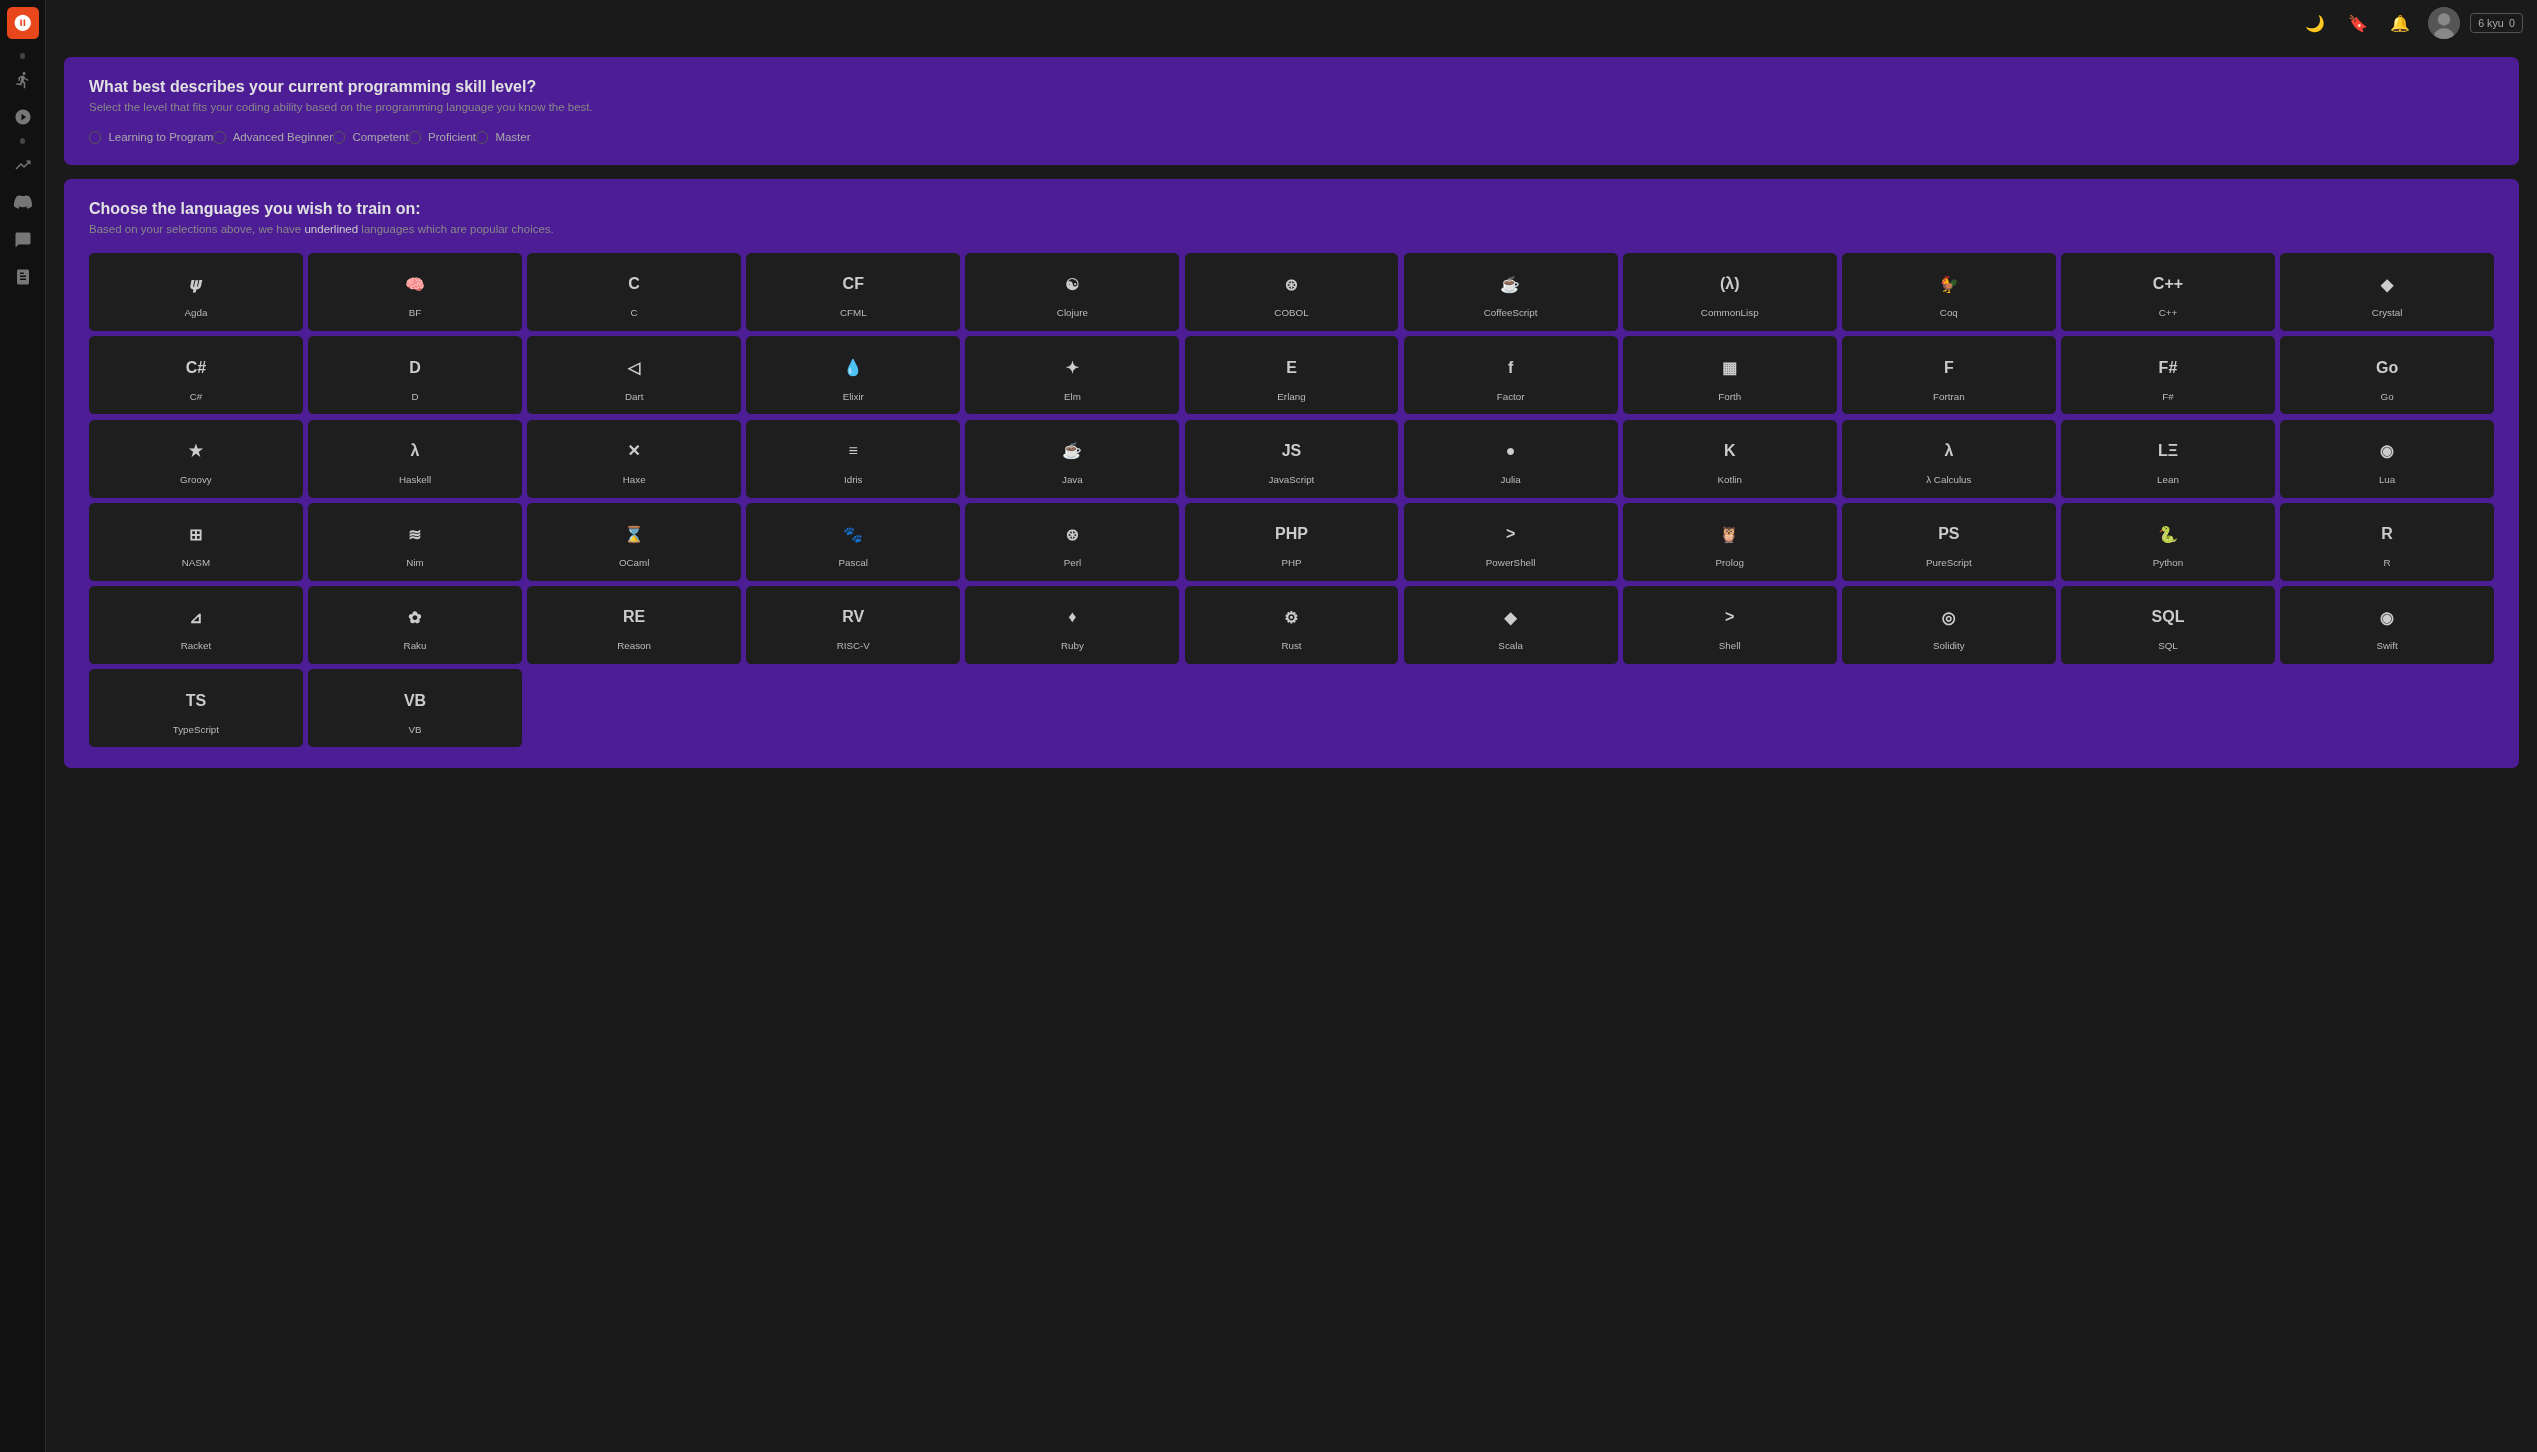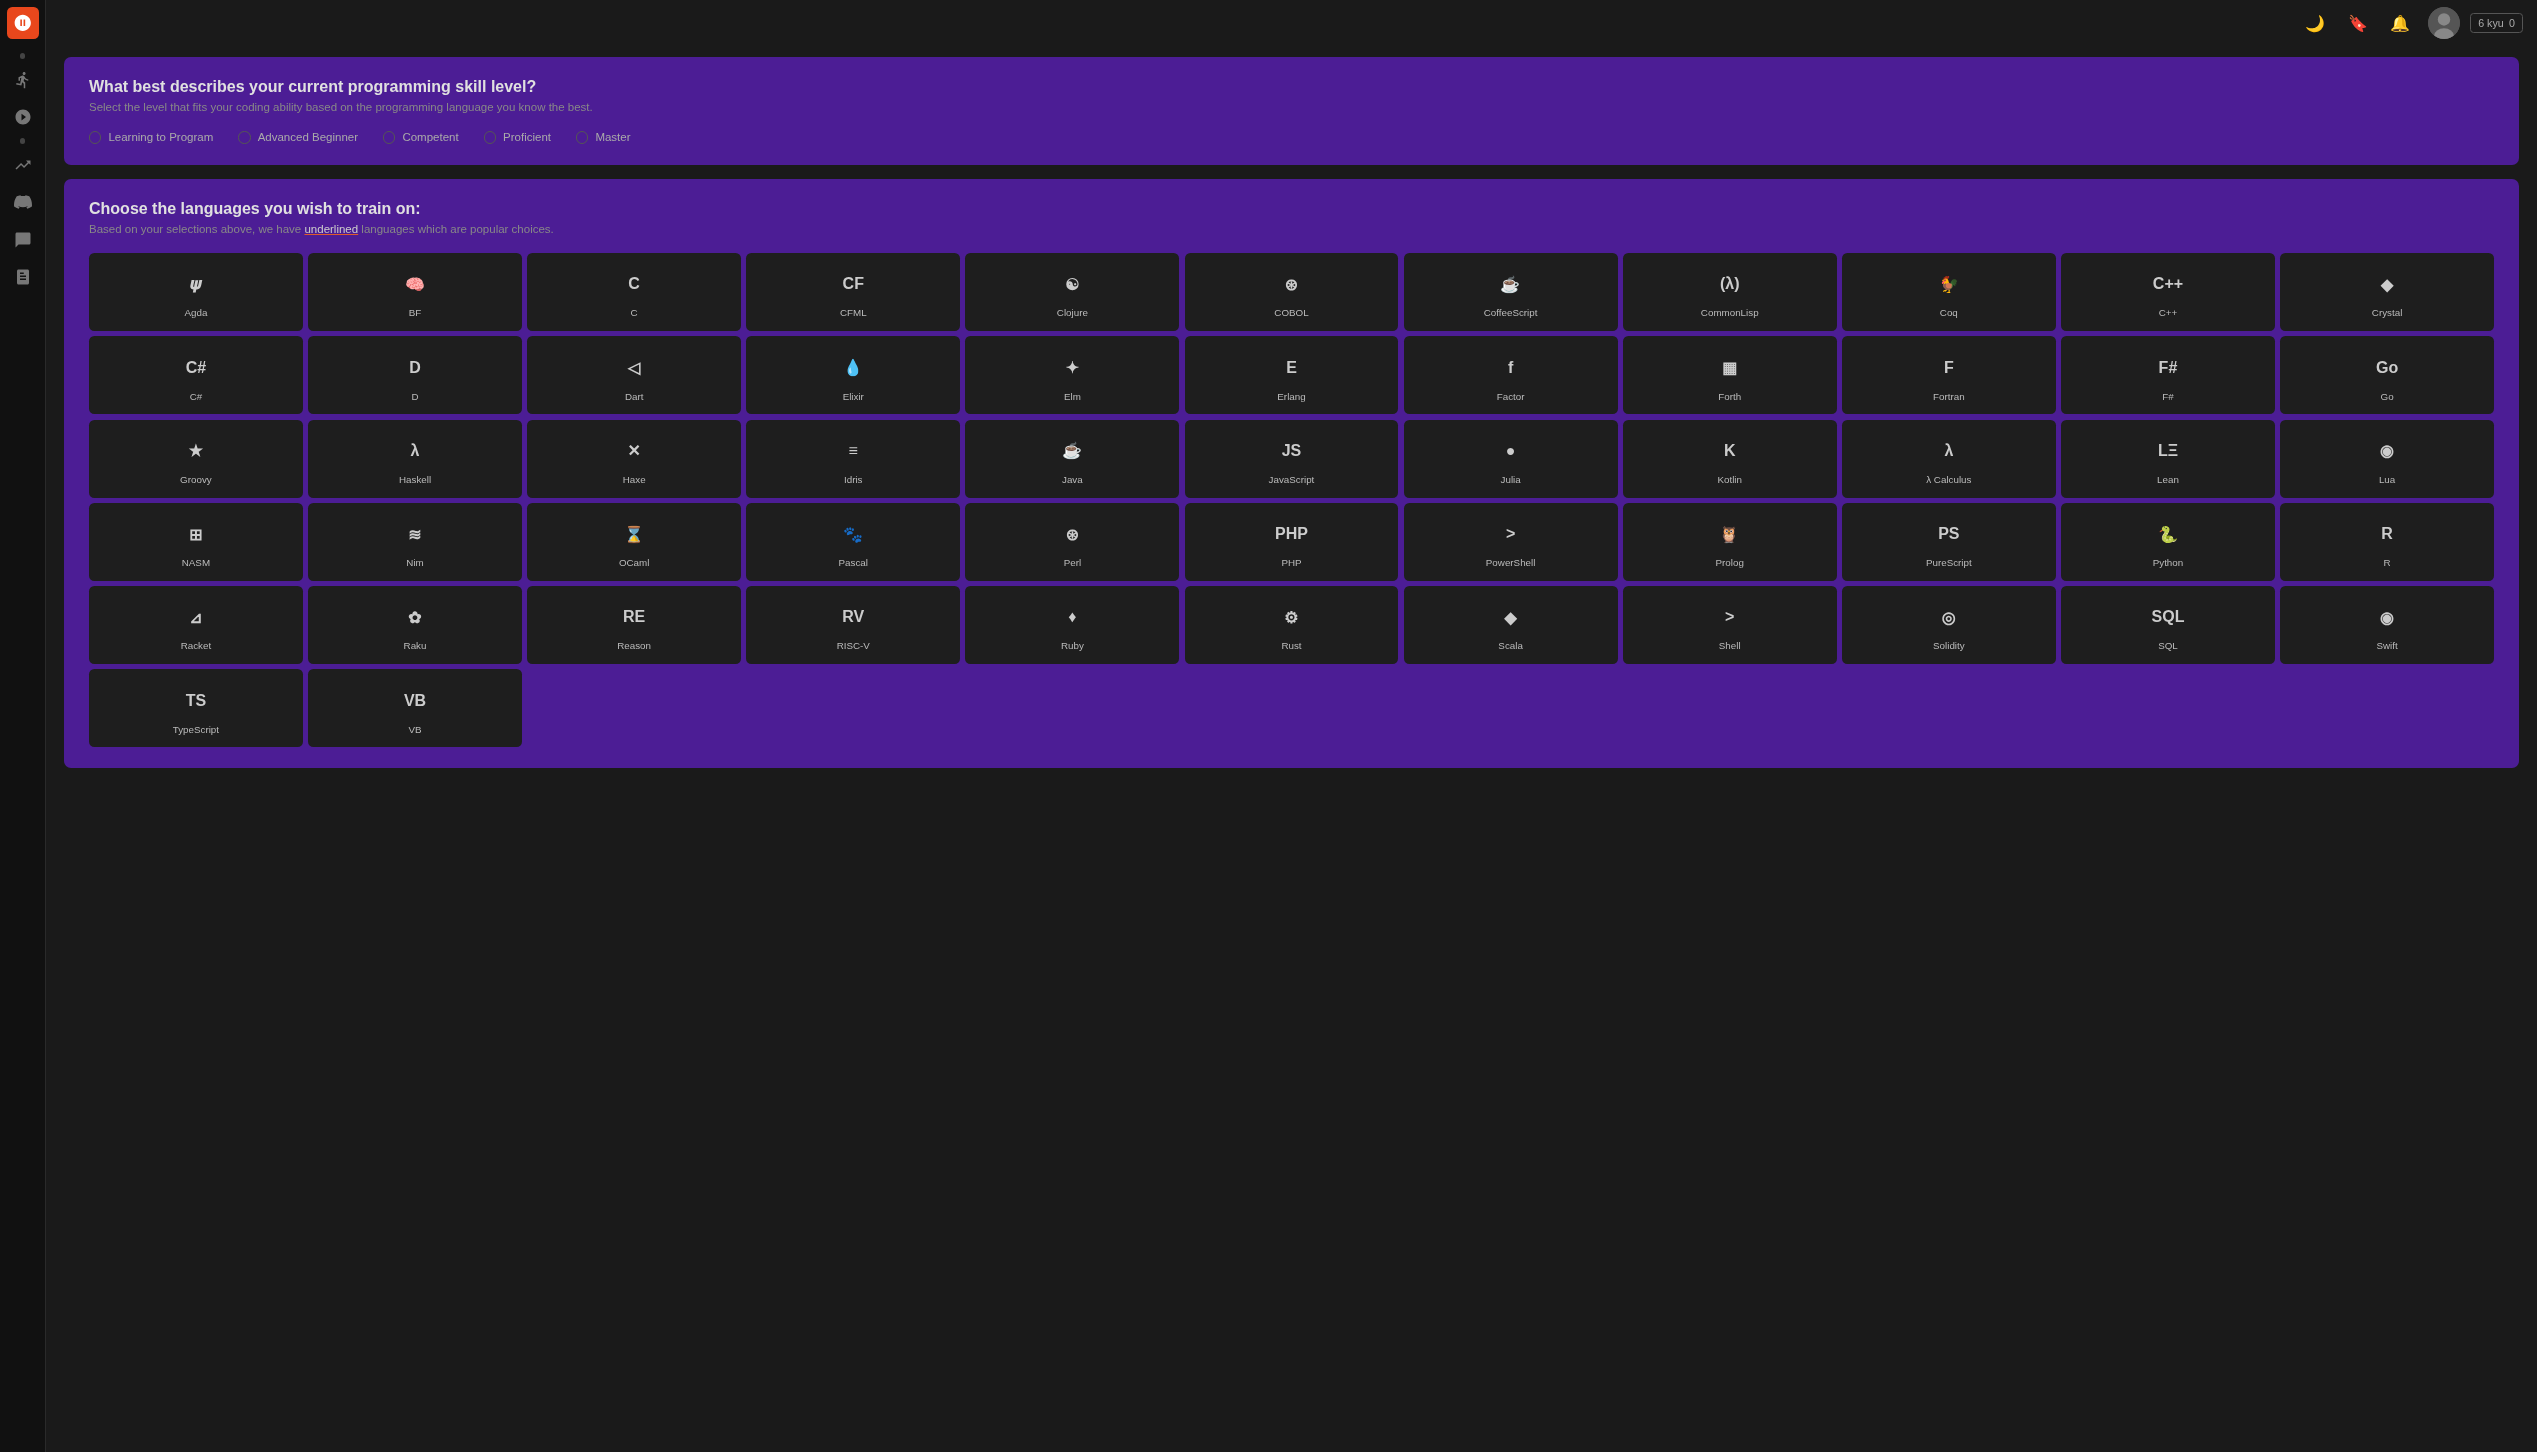--- a/index.html
+++ b/index.html
@@ -109,21 +109,20 @@
       margin-bottom: 5.3px;
     }
     .section-subtitle {
       font-size: 11.5px;
       color: #888;
       margin-bottom: 18px;
     }
     
     .skill-levels {
       display: flex;
-      gap: 25px;
       flex-wrap: wrap;
     }
     .skill-level-option {
       display: flex;
       align-items: center;
       gap: 7px;
       cursor: pointer;
       font-size: 11.5px;
       color: #aaa;
     }
@@ -159,21 +158,20 @@
       color: #ccc;
       margin-bottom: 7px;
     }
     .lang-name {
       font-size: 9.8px;
       color: #bbb;
       text-align: center;
       line-height: 1.2;
     }
     .underlined {
-      text-decoration: underline;
       text-decoration-color: #e05a2b;
       color: #ccc;
     }
   </style>
 </head>
 <body>
 
 <nav class="sidebar">
   <div class="sidebar-logo">
     <svg viewBox="0 0 24 24">

